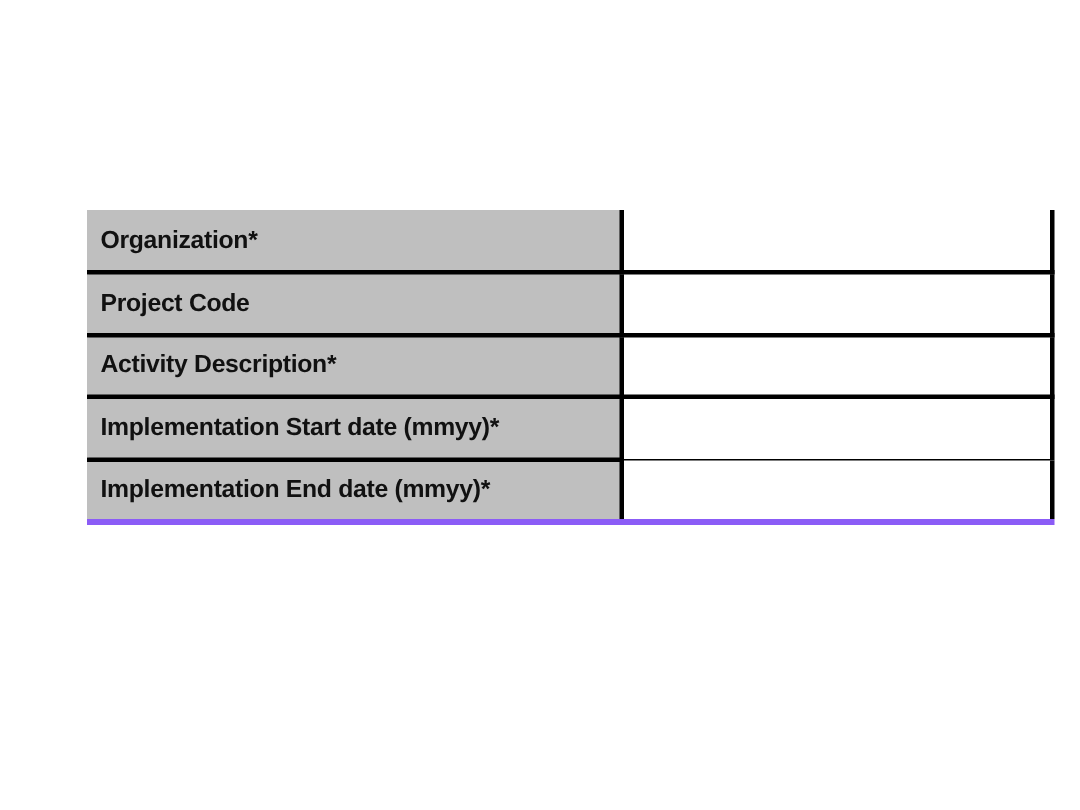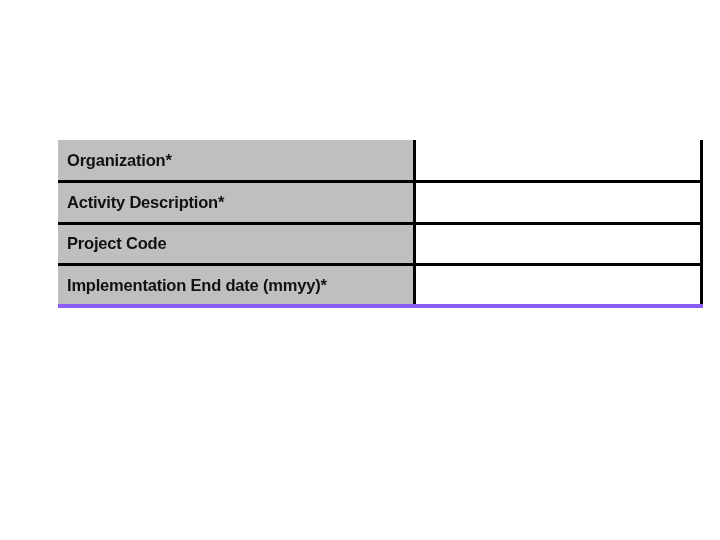--- a/index.html
+++ b/index.html
@@ -105,33 +105,39 @@
     <tbody>
 
       <tr class="row-first">
         <td class="label-cell">Organization*</td>
         <td class="input-cell">
           <span class="cell-value"></span>
         </td>
       </tr>
 
       <tr>
+        <td class="label-cell">Project Code</td>
+        <td class="input-cell">
+          <span class="cell-value"></span>
+        </td>
+      </tr>
+
+      <tr>
         <td class="label-cell">Activity Description*</td>
         <td class="input-cell">
           <span class="cell-value"></span>
         </td>
       </tr>
 
-      <tr>
-        <td class="label-cell">Project Code</td>
+      <tr class="row-fourth">
+        <td class="label-cell">Implementation Start date (mmyy)*</td>
         <td class="input-cell">
           <span class="cell-value"></span>
         </td>
       </tr>
-
 
       <tr class="row-last">
         <td class="label-cell">Implementation End date (mmyy)*</td>
         <td class="input-cell">
           <span class="cell-value"></span>
         </td>
       </tr>
 
     </tbody>
   </table>

